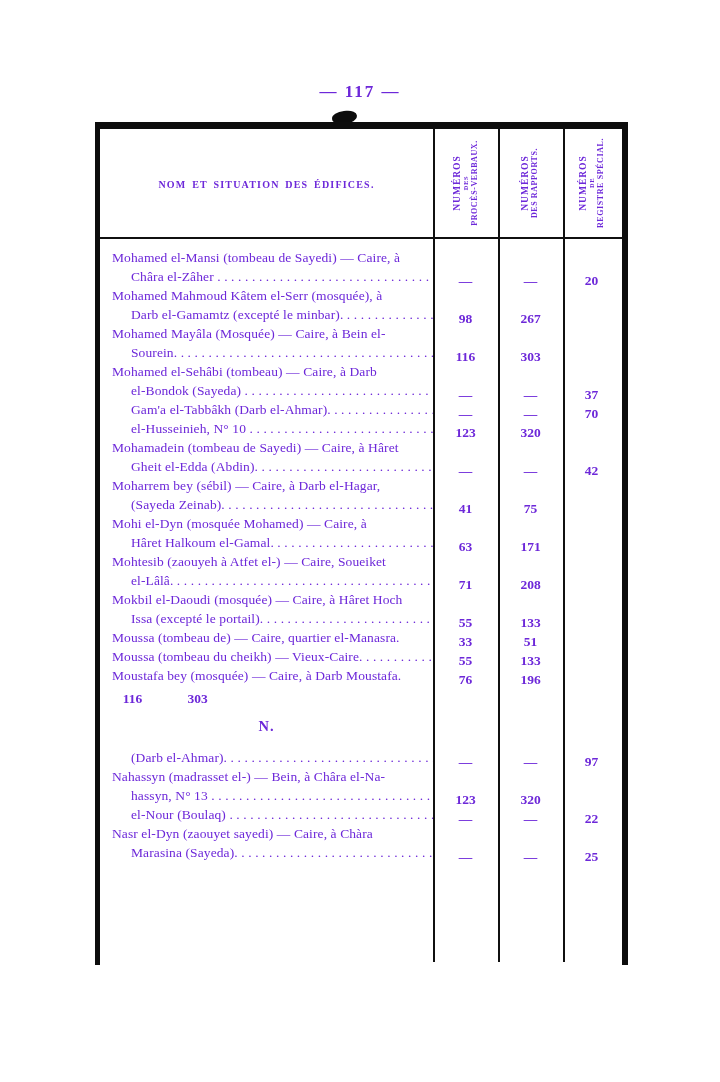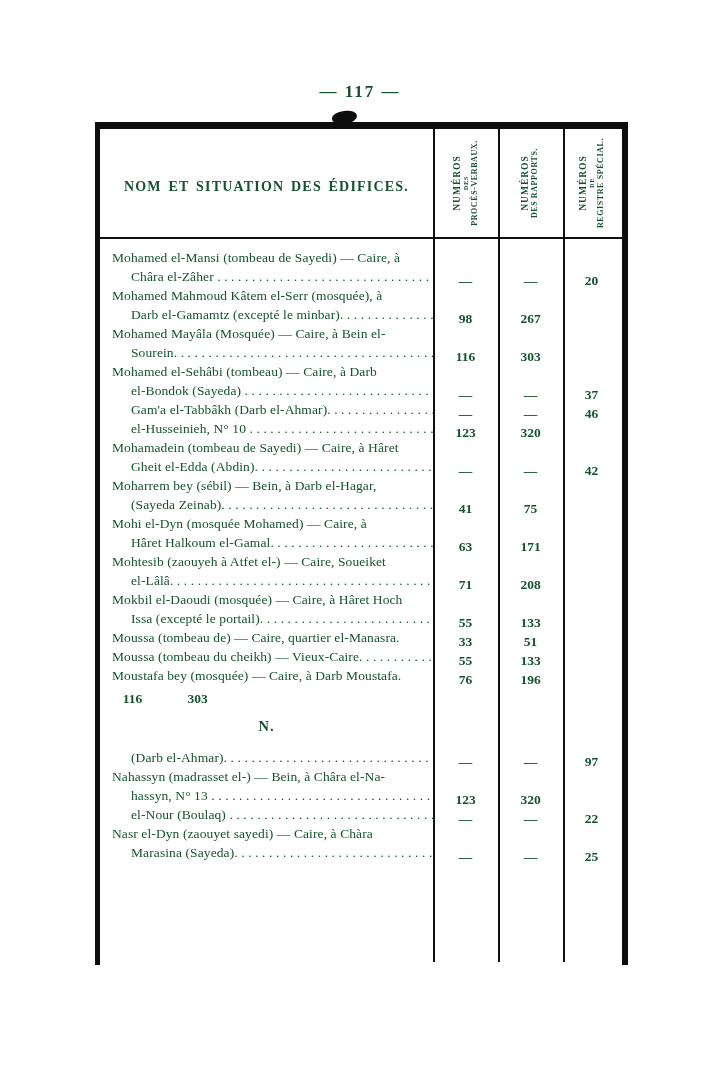--- a/index.html
+++ b/index.html
@@ -1,18 +1,18 @@
 <!DOCTYPE html>
 <html><head>
 <meta charset="utf-8">
 <style>
   html,body{margin:0;padding:0;background:#e8e8e8;}
   .page{
     position:relative;width:720px;height:1082px;background:#ffffff;
-    font-family:"Liberation Serif","DejaVu Serif",serif;color:#14532d;
+    font-family:"Liberation Serif","DejaVu Serif",serif;color:#6d28d9;
     overflow:hidden;margin:0 auto;
   }
   .page-number{
     position:absolute;top:82px;left:0;width:720px;text-align:center;
     font-size:17px;font-weight:700;letter-spacing:2px;
   }
   .ink-blob{
     position:absolute;left:332px;top:111px;width:25px;height:13px;
     background:#0c0c0c;border-radius:55% 45% 60% 50%;transform:rotate(-5deg);
   }
@@ -21,21 +21,21 @@
     border-top:7px solid #0d0d0d;border-left:5px solid #0d0d0d;border-right:6px solid #0d0d0d;
     box-sizing:border-box;
   }
   .vline{position:absolute;top:0;width:2px;height:833px;background:#101010;}
   .v1{left:333px;} .v2{left:398px;} .v3{left:463px;}
   .thead{
     position:relative;height:108px;border-bottom:2px solid #101010;
   }
   .name-header{
     position:absolute;left:0;top:50px;width:333px;text-align:center;
-    font-size:14px;font-weight:700;letter-spacing:1.2px;word-spacing:2px;
+    font-size:10px;font-weight:700;letter-spacing:1.2px;word-spacing:2px;
   }
   .numhead{position:absolute;top:0;height:108px;display:flex;align-items:center;justify-content:center;}
   .nh1{left:333px;width:65px;} .nh2{left:398px;width:65px;} .nh3{left:463px;width:59px;}
   .rot{transform:rotate(-90deg);text-align:center;white-space:nowrap;}
   .hln{display:block;font-weight:700;font-size:8px;letter-spacing:0.6px;line-height:10px;}
   .hln.first{font-size:9.5px;letter-spacing:1px;}
   .hln.tiny{font-size:6.5px;line-height:8px;}
   .tbody{position:relative;padding-top:9px;}
   .row{display:flex;align-items:flex-end;}
   .cell-name{
@@ -118,42 +118,42 @@
     <div class="cv cv1">—</div>
     <div class="cv cv2">—</div>
     <div class="cv cv3">37</div>
   </div>
         <div class="row">
     <div class="cell-name">
             <div class="ln cont">Gam'a el-Tabbâkh (Darb el-Ahmar). . . . . . . . . . . . . . . . . . . . . . . . . .</div>
           </div>
     <div class="cv cv1">—</div>
     <div class="cv cv2">—</div>
-    <div class="cv cv3">46</div>
+    <div class="cv cv3">70</div>
   </div>
         <div class="row">
     <div class="cell-name">
             <div class="ln cont">el-Husseinieh, N° 10 . . . . . . . . . . . . . . . . . . . . . . . . . . . . . . . . . . . . . .</div>
           </div>
     <div class="cv cv1">123</div>
     <div class="cv cv2">320</div>
     <div class="cv cv3"></div>
   </div>
         <div class="row">
     <div class="cell-name">
             <div class="ln">Mohamadein (tombeau de Sayedi) — Caire, à Hâret</div>
             <div class="ln cont">Gheit el-Edda (Abdin). . . . . . . . . . . . . . . . . . . . . . . . . . . . . . . . . . . . .</div>
           </div>
     <div class="cv cv1">—</div>
     <div class="cv cv2">—</div>
     <div class="cv cv3">42</div>
   </div>
         <div class="row">
     <div class="cell-name">
-            <div class="ln">Moharrem bey (sébil) — Bein, à Darb el-Hagar,</div>
+            <div class="ln">Moharrem bey (sébil) — Caire, à Darb el-Hagar,</div>
             <div class="ln cont">(Sayeda Zeinab). . . . . . . . . . . . . . . . . . . . . . . . . . . . . . . . . . . . . . . . . .</div>
           </div>
     <div class="cv cv1">41</div>
     <div class="cv cv2">75</div>
     <div class="cv cv3"></div>
   </div>
         <div class="row">
     <div class="cell-name">
             <div class="ln">Mohi el-Dyn (mosquée Mohamed) — Caire, à</div>
             <div class="ln cont">Hâret Halkoum el-Gamal. . . . . . . . . . . . . . . . . . . . . . . . . . . . . . . . . .</div>

